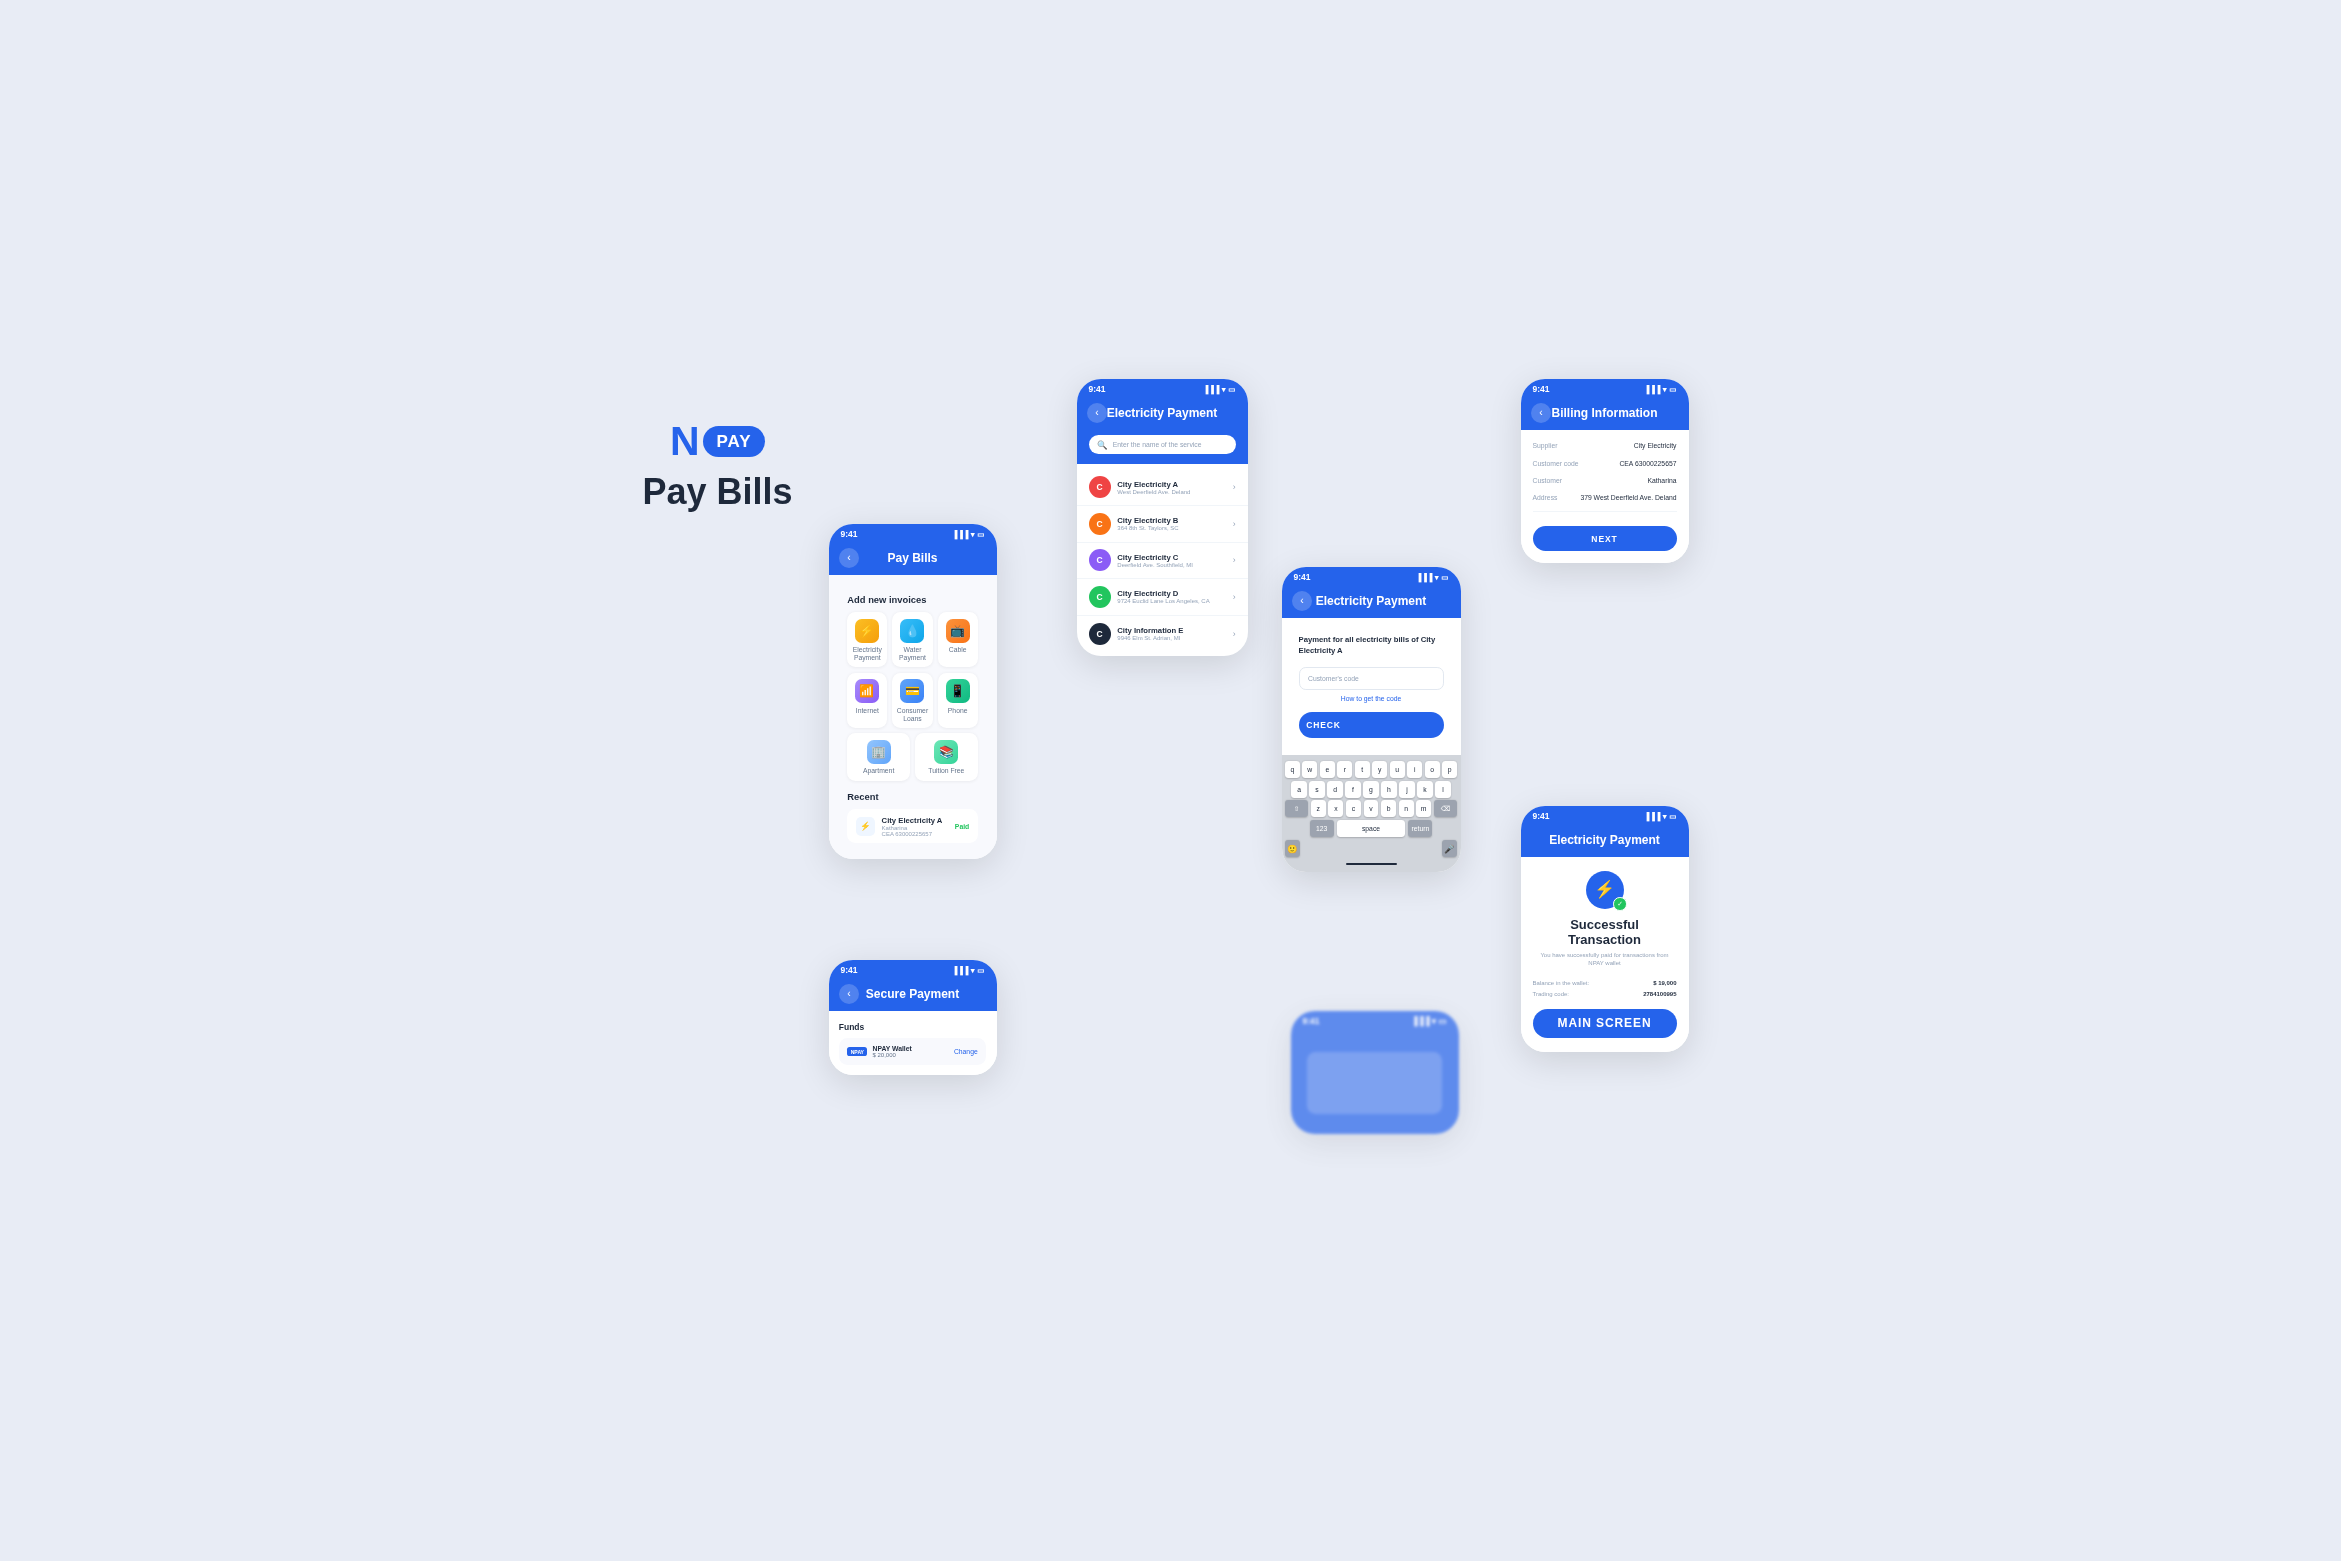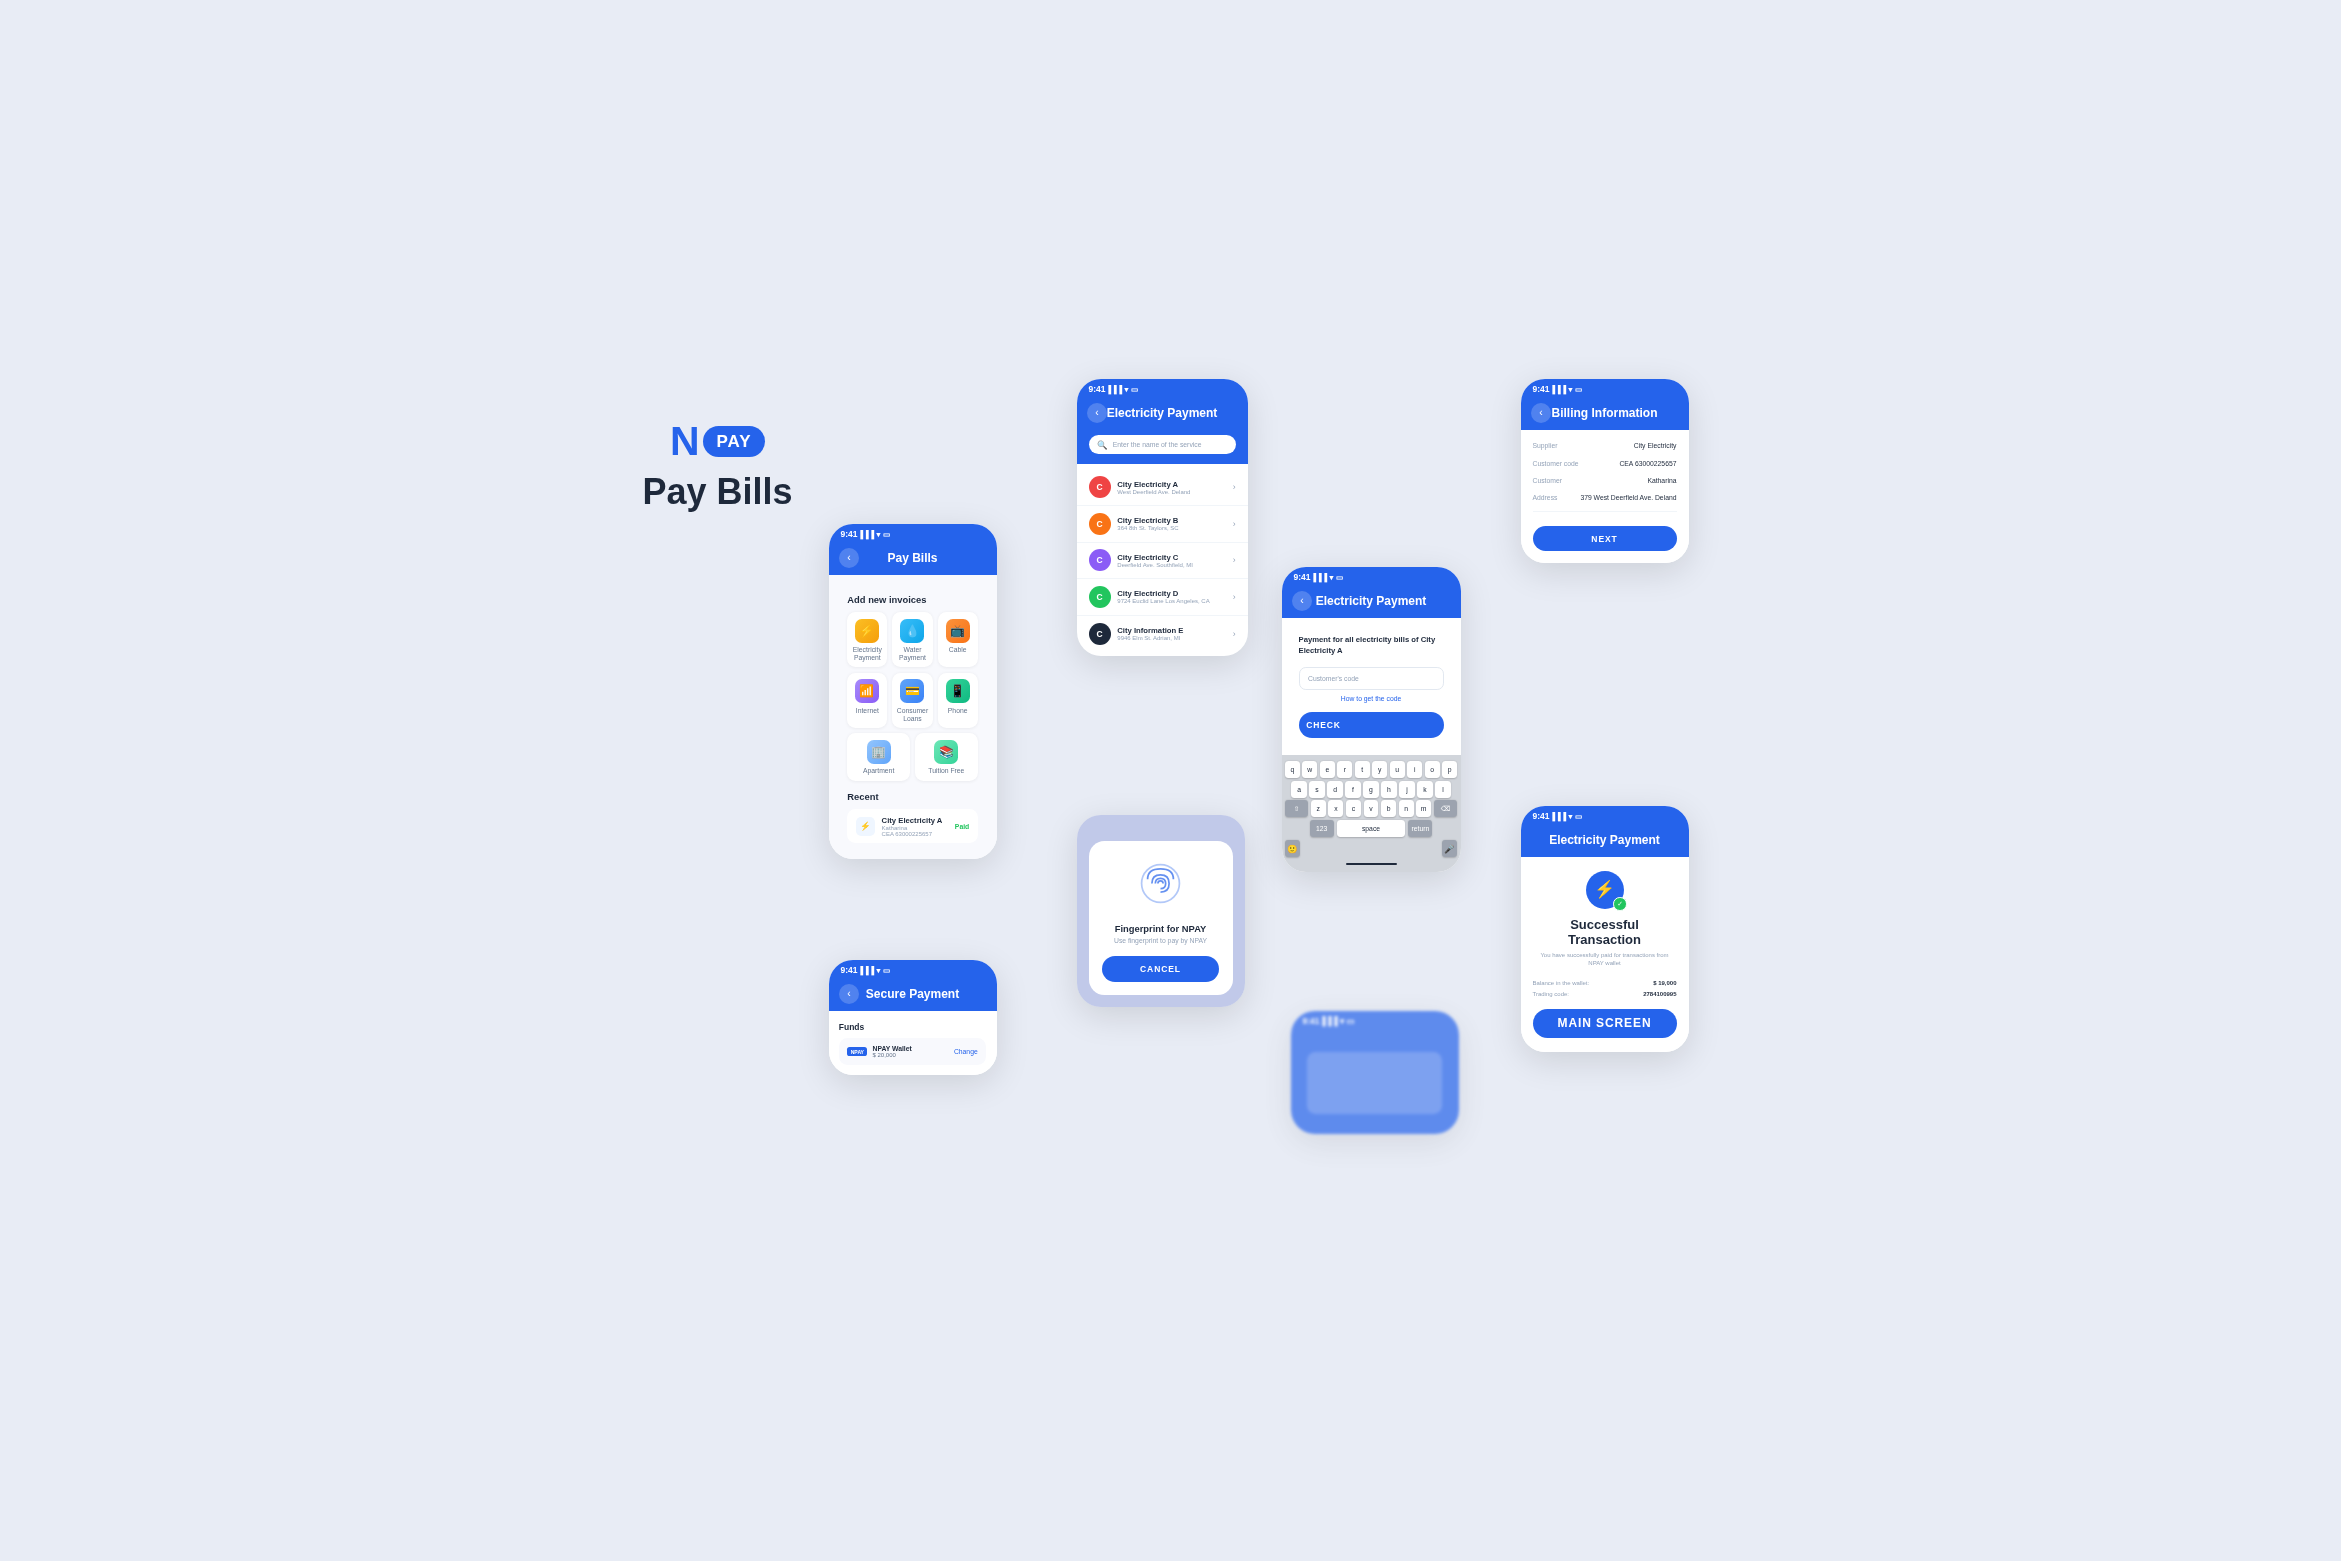--- a/index.html
+++ b/index.html
@@ -58,21 +58,21 @@
     .phone {
       background: white;
       border-radius: 24px;
       overflow: hidden;
       box-shadow: 0 8.5px 34px rgba(0,0,0,0.12);
       position: absolute;
     }
     .phone-status-bar {
       background: #2563eb;
       display: flex;
-      justify-content: flex-start;
+      justify-content: space-between;
       align-items: center;
       padding: 5.1px 12px;
       color: white;
       font-size: 8.5px;
       font-weight: 600;
     }
     .status-icons {
       display: flex;
       align-items: center;
       gap: 2.6px;
@@ -891,38 +891,20 @@
             <div>
               <div class="wallet-name">NPAY Wallet</div>
               <div class="wallet-amount">$ 20,000</div>
             </div>
           </div>
           <span class="change-link">Change</span>
         </div>
       </div>
     </div>
 
-    <div class="phone phone-fingerprint">
-      <div class="fingerprint-bg">
-        <div class="fingerprint-modal">
-          <div class="fp-icon">
-            <svg width="43" height="43" viewBox="0 0 50 50" fill="none">
-              <ellipse cx="25" cy="25" rx="22" ry="22" stroke="#2563eb" stroke-width="2" fill="none" opacity="0.5"></ellipse>
-              <path d="M15 25 Q15 15 25 15 Q35 15 35 25 Q35 35 25 35" stroke="#2563eb" stroke-width="2" fill="none"></path>
-              <path d="M19 25 Q19 19 25 19 Q31 19 31 25 Q31 31 25 31" stroke="#2563eb" stroke-width="2" fill="none"></path>
-              <path d="M22 25 Q22 22 25 22 Q28 22 28 25" stroke="#2563eb" stroke-width="2" fill="none"></path>
-              <path d="M10 20 Q10 8 25 8 Q40 8 40 20" stroke="#2563eb" stroke-width="2" fill="none"></path>
-            </svg>
-          </div>
-          <div class="fp-title">Fingerprint for NPAY</div>
-          <div class="fp-desc">Use fingerprint to pay by NPAY</div>
-          <div class="cancel-btn">CANCEL</div>
-        </div>
-      </div>
-    </div>
 
     <div class="phone phone-blurred">
       <div class="phone-status-bar">
         <span>9:41</span>
         <div class="status-icons">
           <span>▐▐▐ ▾ ▭</span>
         </div>
       </div>
       <div class="blurred-body">
         <div class="blurred-content"></div>

